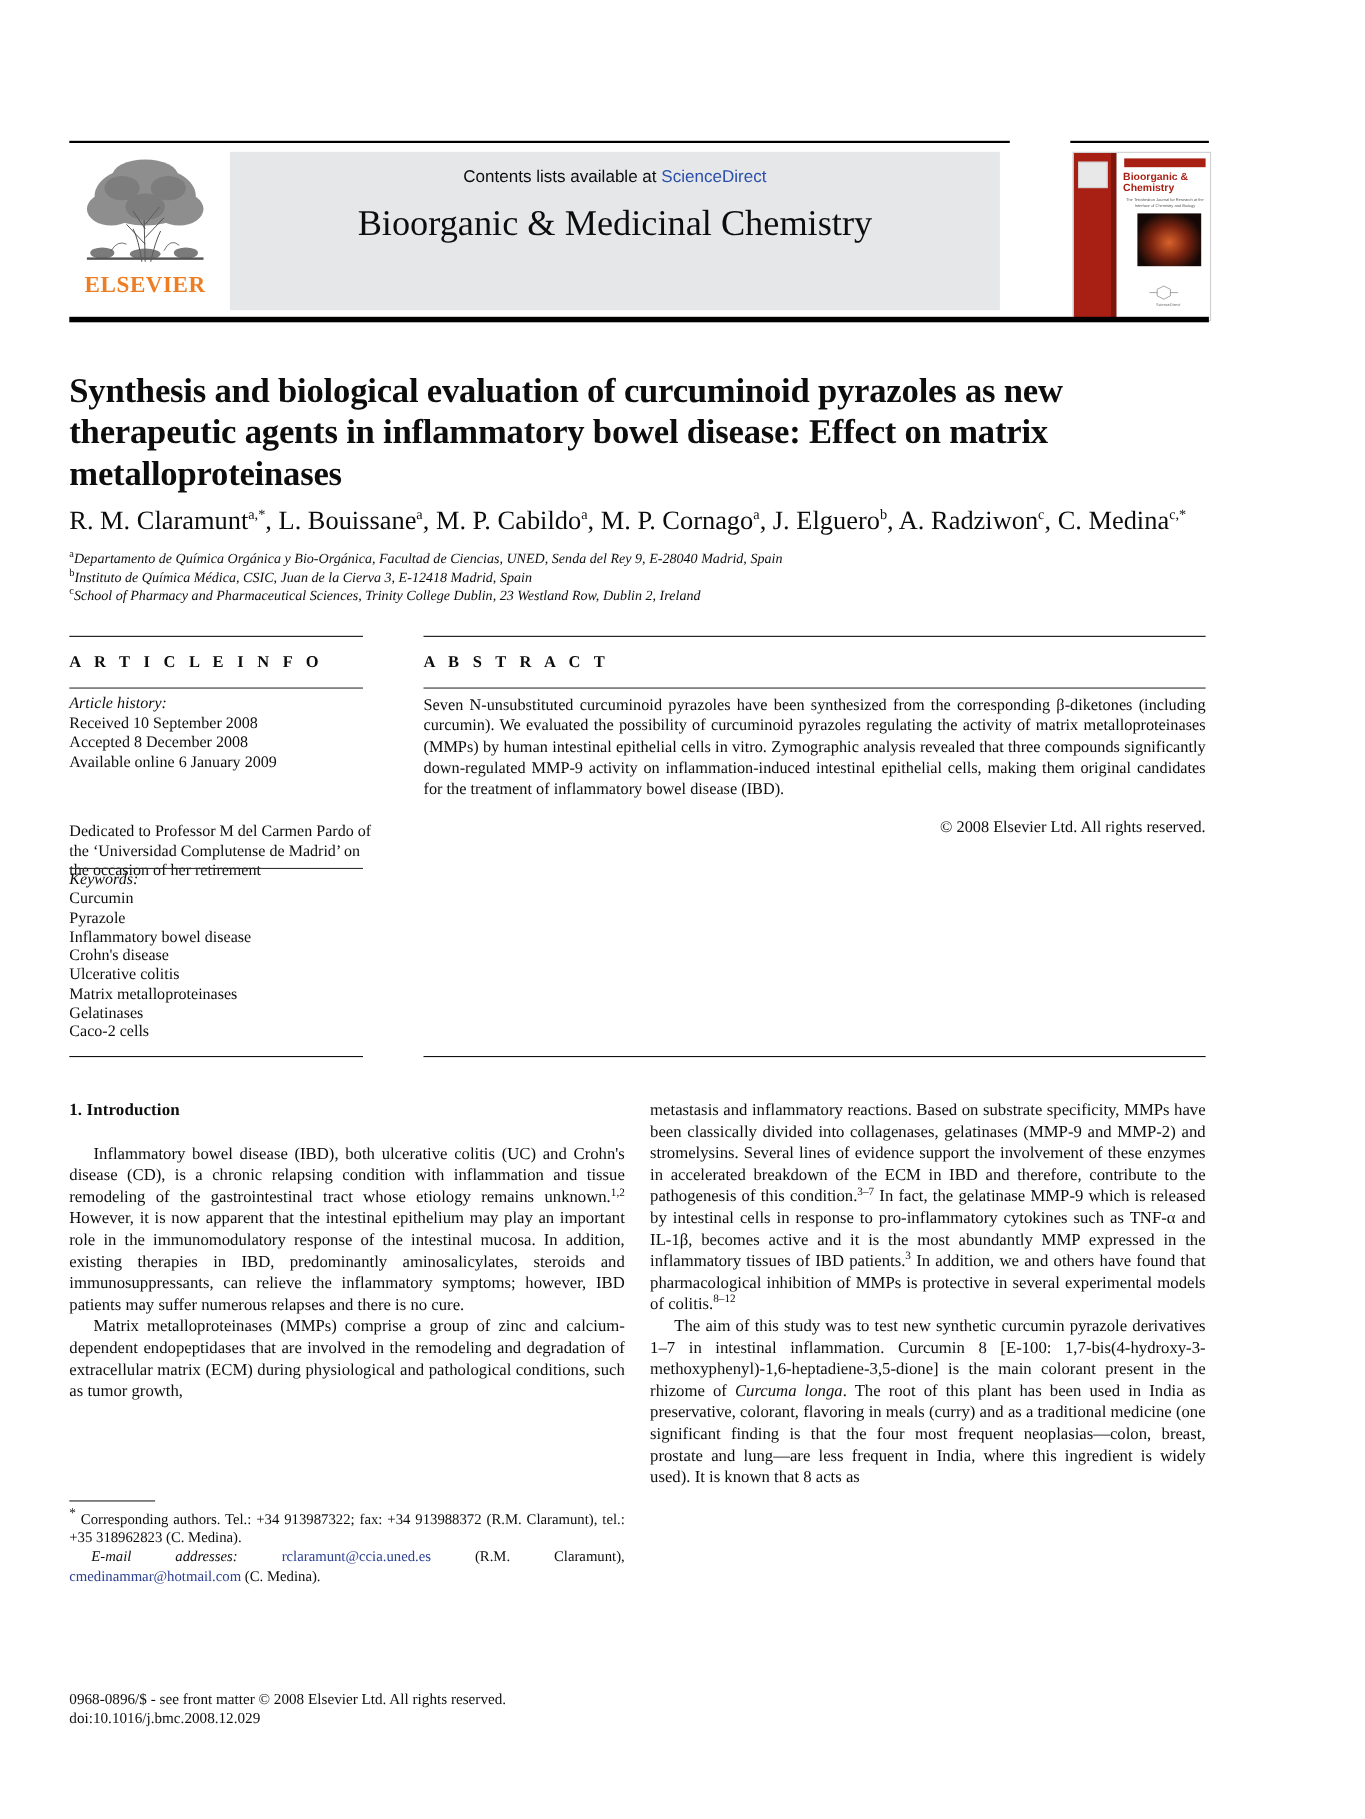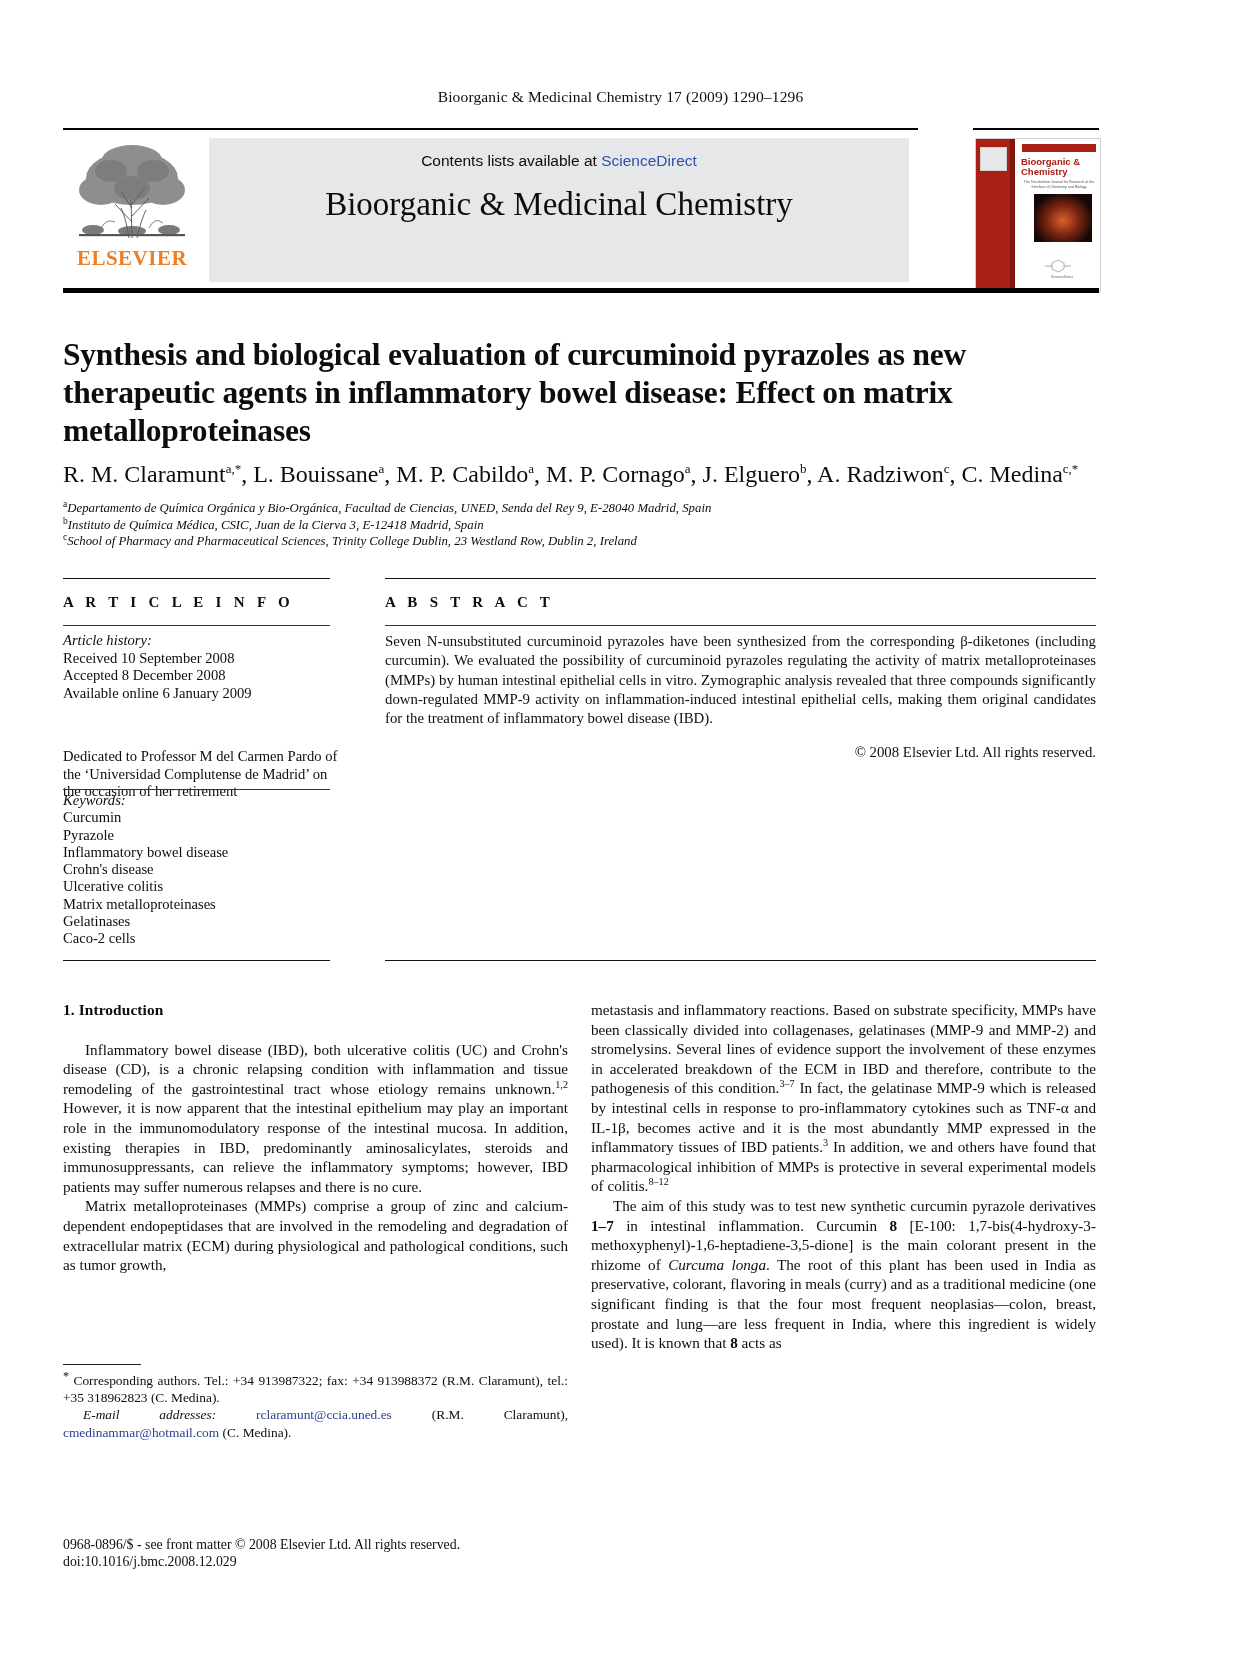--- a/index.html
+++ b/index.html
@@ -130,21 +130,21 @@
   .col {
     position:absolute; top:1000px; width:505px;
     font-size:15.2px; line-height:19.6px; text-align:justify;
   }
   .col-l { left:63px; }
   .col-r { left:591px; }
   .h2 { font-size:15.4px; font-weight:700; margin:0 0 20px 0; letter-spacing:.1px; }
   .col p { margin:0; text-indent:22px; }
   .col sup { font-size:10.2px; vertical-align:super; line-height:0; }
   .it { font-style:italic; }
-  .bd { font-weight:700; }
+  .bd { font-weight:400; }
 
   
   .fn-rule { position:absolute; left:63px; top:1364px; width:78px; height:1px; background:#222; }
   .footnote {
     position:absolute; left:63px; top:1372px; width:505px;
     font-size:13.4px; line-height:17.2px; text-align:justify;
   }
   .footnote p { margin:0; }
   .footnote .p2 { text-indent:20px; }
   .lnk { color:#2b3f91; }
@@ -153,21 +153,20 @@
   .issn {
     position:absolute; left:63px; top:1536px; width:520px;
     font-size:13.8px; line-height:17.4px;
   }
 </style>
 </head>
 <body>
 
 <div class="page">
 
-  <div class="runhead">Bioorganic &amp; Medicinal Chemistry 17 (2009) 1290–1296</div>
 
   <div class="masthead">
     <div class="mast-rule-top"></div>
     <div class="mast-rule-top2"></div>
 
     <div class="mast-body">
 
       <div class="logo-box">
         <svg class="tree" viewBox="0 0 122 110">
           <g stroke="#3a3a3a" fill="none" stroke-width="0.8">

